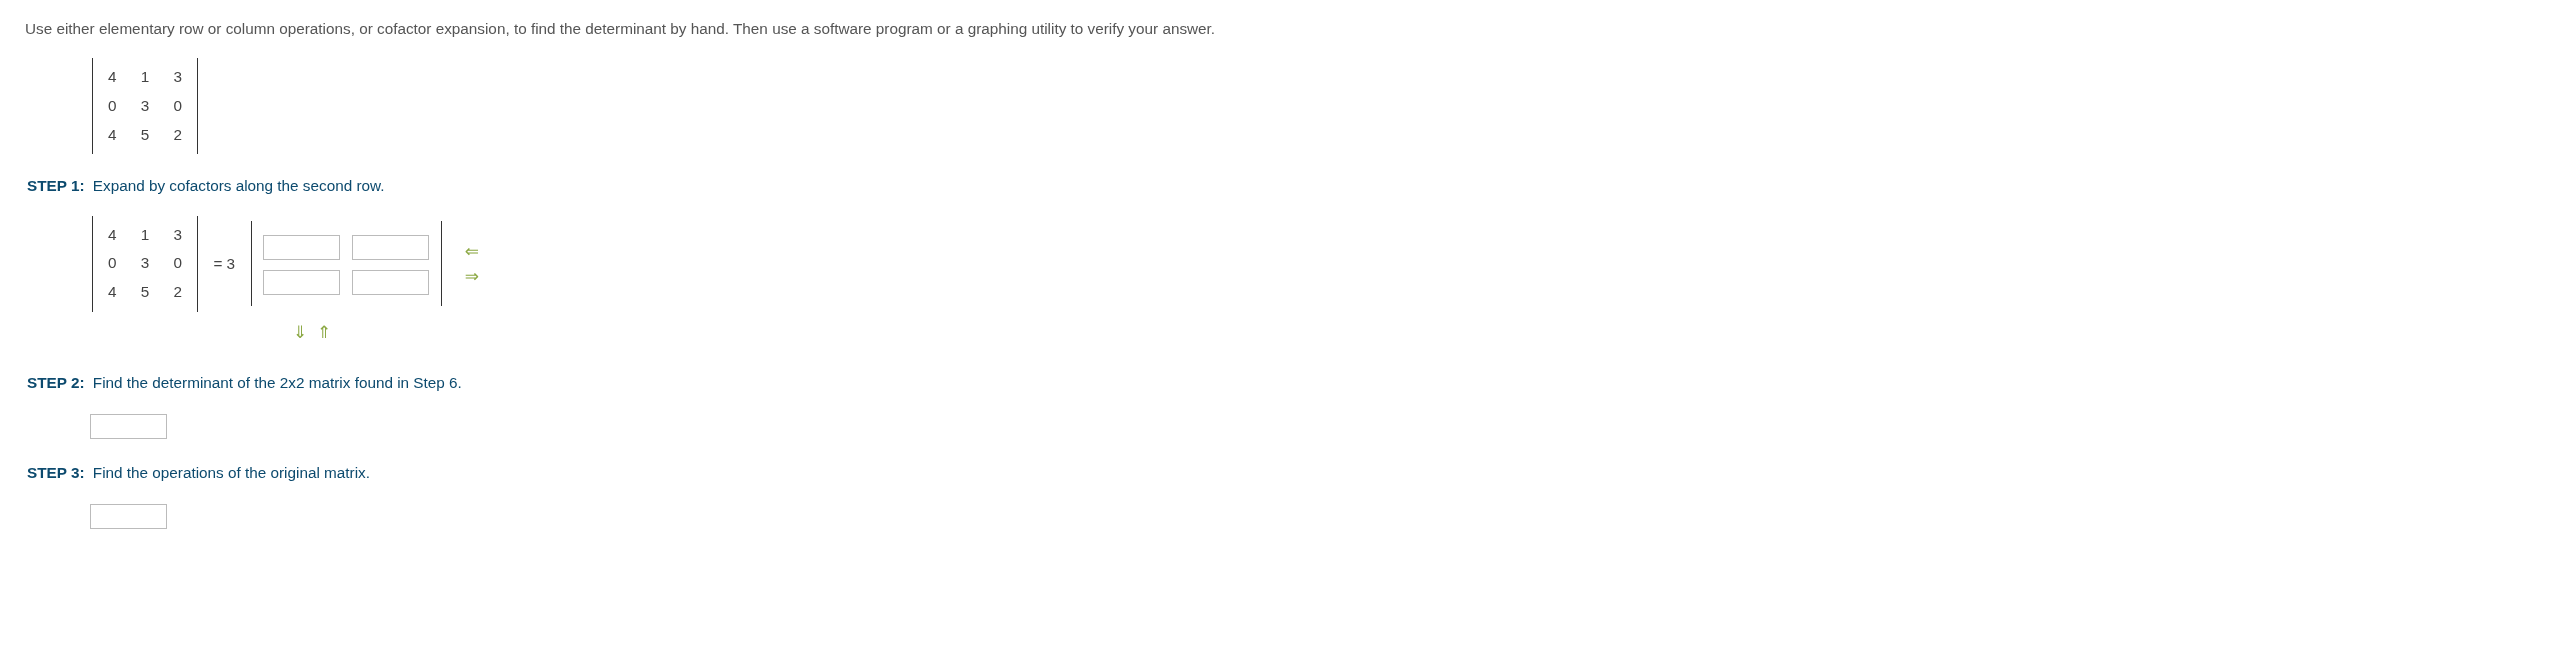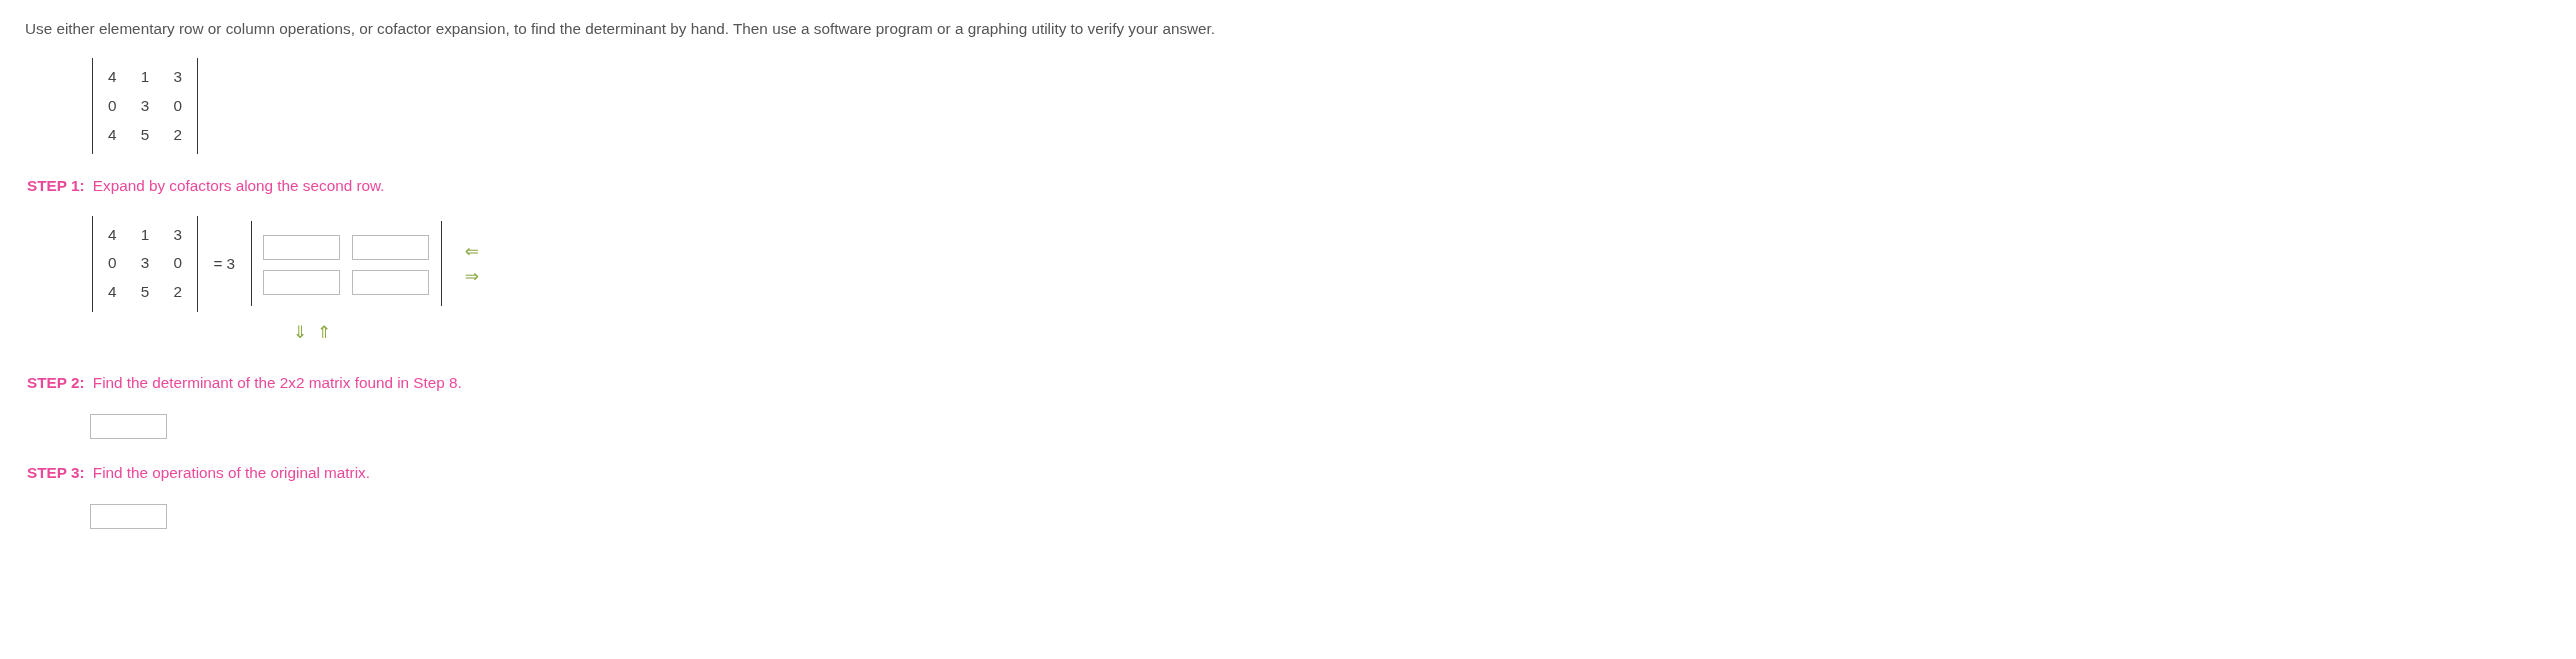--- a/index.html
+++ b/index.html
@@ -36,21 +36,21 @@
     }
     .matrix-cell {
       width: 15.3px;
       text-align: center;
       font-family: Verdana, sans-serif;
       line-height: 1.5;
     }
     .step-header {
       margin-top: 9.6px;
       margin-bottom: 17px;
-      color: #ec4899;
+      color: #0c4a6e;
     }
     .step-label {
       font-weight: bold;
     }
     .eq-row {
       display: flex;
       align-items: center;
       margin-left: 67px;
       gap: 9.6px;
       margin-bottom: 7.7px;
@@ -188,21 +188,21 @@
     <span class="arrow-right">⇒</span>
   </div>
 </div>
 
 <div class="arrow-group-v">
   <span class="arrow-down">⇓</span>
   <span class="arrow-up">⇑</span>
 </div>
 
 <div class="step-header" style="margin-top:29px;">
-  <span class="step-label">STEP 2:</span><span> Find the determinant of the 2x2 matrix found in Step 8.</span>
+  <span class="step-label">STEP 2:</span><span> Find the determinant of the 2x2 matrix found in Step 6.</span>
 </div>
 <input type="text" class="answer-input" style="">
 
 <div class="step-header">
   <span class="step-label">STEP 3:</span><span> Find the operations of the original matrix.</span>
 </div>
 <input type="text" class="answer-input" style="">
 
 
 

